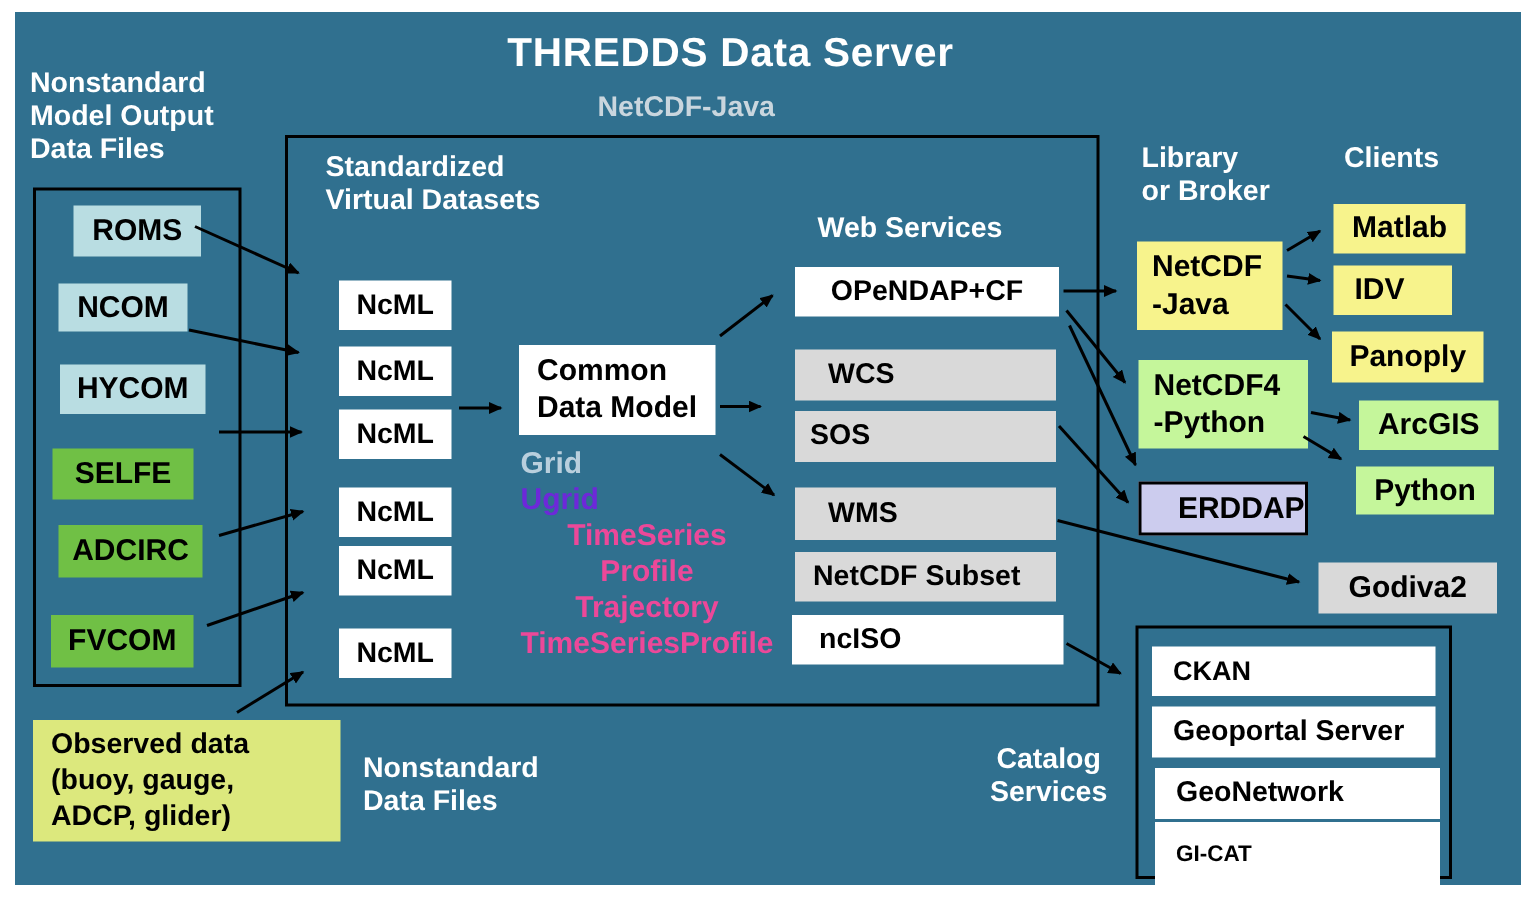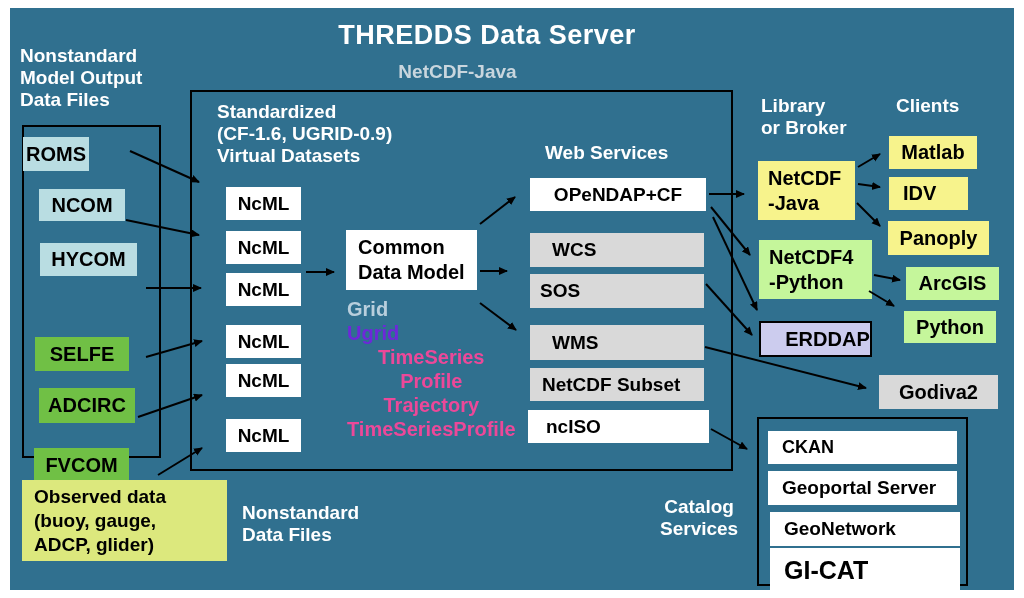--- a/index.html
+++ b/index.html
@@ -9,21 +9,21 @@
   }
   #bg{position:absolute;left:10px;top:8px;width:1004px;height:582px;background:#30708f;}
   .box{
     position:absolute;display:flex;align-items:center;justify-content:center;
     color:#000;box-sizing:border-box;font-size:20px;line-height:1.05;
   }
   .box.left{justify-content:flex-start;}
   .white{background:#ffffff;}
   .gray{background:#d9d9d9;}
   .lblue{background:#b9dde2;}
-  .green{background:#70c045;margin-top:38px;}
+  .green{background:#70c045;}
   .yellow{background:#f7f38c;}
   .lgreen{background:#c5f69b;}
   .lavender{background:#ccccee;border:2px solid #000;}
   .outline{position:absolute;border:2px solid #000;box-sizing:border-box;}
   .wlabel{position:absolute;color:#ffffff;font-size:19px;line-height:22px;}
   .title{
     position:absolute;left:287px;top:20px;width:400px;text-align:center;
     color:#ffffff;font-size:27px;letter-spacing:0.5px;
   }
   .subtitle{
@@ -47,32 +47,31 @@
   <div class="title">THREDDS Data Server</div>
   <div class="subtitle">NetCDF-Java</div>
 
   <div class="wlabel" style="left:20px;top:45px;">
     <div>Nonstandard</div>
     <div>Model Output</div>
     <div>Data Files</div>
   </div>
 
   <div class="outline" style="left:22px;top:125px;width:139px;height:333px;"></div>
-  <div class="box lblue" style="left:23px;top:137px;width:66px;height:34px;">ROMS</div>
+  <div class="box lblue" style="left:49px;top:137px;width:85px;height:34px;">ROMS</div>
   <div class="box lblue" style="left:39px;top:189px;width:86px;height:32px;">NCOM</div>
   <div class="box lblue" style="left:40px;top:243px;width:97px;height:33px;">HYCOM</div>
   <div class="box green" style="left:35px;top:299px;width:94px;height:34px;">SELFE</div>
   <div class="box green" style="left:39px;top:350px;width:96px;height:35px;">ADCIRC</div>
   <div class="box green" style="left:34px;top:410px;width:95px;height:35px;">FVCOM</div>
 
   <div class="outline" style="left:190px;top:90px;width:543px;height:381px;"></div>
 
   <div class="wlabel" style="left:217px;top:101px;">
     <div>Standardized</div>
-    <div>(CF-1.6, UGRID-0.9)</div>
     <div>Virtual Datasets</div>
   </div>
 
   <div class="box white" style="left:226px;top:187px;width:75px;height:33px;font-size:19px;">NcML</div>
   <div class="box white" style="left:226px;top:231px;width:75px;height:33px;font-size:19px;">NcML</div>
   <div class="box white" style="left:226px;top:273px;width:75px;height:33px;font-size:19px;">NcML</div>
   <div class="box white" style="left:226px;top:325px;width:75px;height:33px;font-size:19px;">NcML</div>
   <div class="box white" style="left:226px;top:364px;width:75px;height:33px;font-size:19px;">NcML</div>
   <div class="box white" style="left:226px;top:419px;width:75px;height:33px;font-size:19px;">NcML</div>
 
@@ -121,21 +120,21 @@
   <div class="box gray" style="left:879px;top:375px;width:119px;height:34px;">Godiva2</div>
 
   <div class="wlabel" style="left:660px;top:496px;text-align:center;">
     <div>Catalog</div>
     <div>Services</div>
   </div>
   <div class="outline" style="left:757px;top:417px;width:211px;height:169px;"></div>
   <div class="box white left" style="left:768px;top:431px;width:189px;height:33px;font-size:18px;padding-left:14px;">CKAN</div>
   <div class="box white left" style="left:768px;top:471px;width:189px;height:34px;font-size:19px;padding-left:14px;">Geoportal Server</div>
   <div class="box white left" style="left:770px;top:512px;width:190px;height:34px;font-size:19px;padding-left:14px;">GeoNetwork</div>
-  <div class="box white left" style="left:770px;top:548px;width:190px;height:44px;font-size:25px;padding-left:14px;">GI-CAT</div>
+  <div class="box white left" style="left:770px;top:548px;width:190px;height:44px;font-size:15px;padding-left:14px;">GI-CAT</div>
 
   <div class="box twoline" style="left:22px;top:480px;width:205px;height:81px;background:#dce87d;padding-left:12px;font-size:19px;line-height:24px;">
     <span>Observed data</span>
     <span>(buoy, gauge,</span>
     <span>ADCP, glider)</span>
   </div>
   <div class="wlabel" style="left:242px;top:502px;">
     <div>Nonstandard</div>
     <div>Data Files</div>
   </div>

